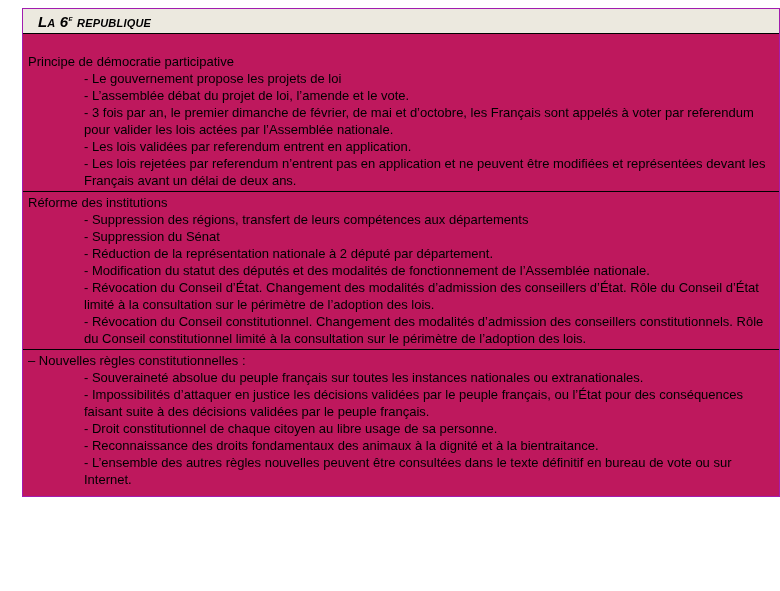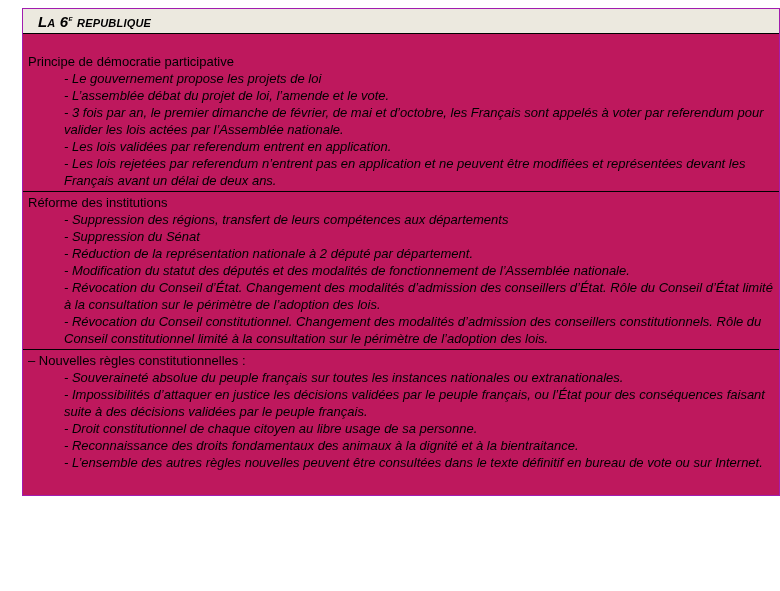--- a/index.html
+++ b/index.html
@@ -41,31 +41,30 @@
   .tbl-row {
     border-bottom: 1px solid #000000;
     padding: 2px 6px 2px 5px;
     font-size: 13px;
     line-height: 17px;
   }
   .tbl-row:last-child {
     border-bottom: none;
   }
   .row-last {
-    padding-bottom: 24px;
+    padding-bottom: 8px;
   }
   .blank-line {
     height: 17px;
   }
   .section-title {
     margin: 0;
   }
   .bullet {
-    margin: 0 0 0 36px;
-    font-style: italic;
+    margin: 0 0 0 56px;
   }
 </style>
 </head>
 <body>
 
 <div class="doc-table">
 
   <div class="tbl-header">
     <span><span>La 6</span><sup>e</sup><span> republique</span></span>
   </div>

